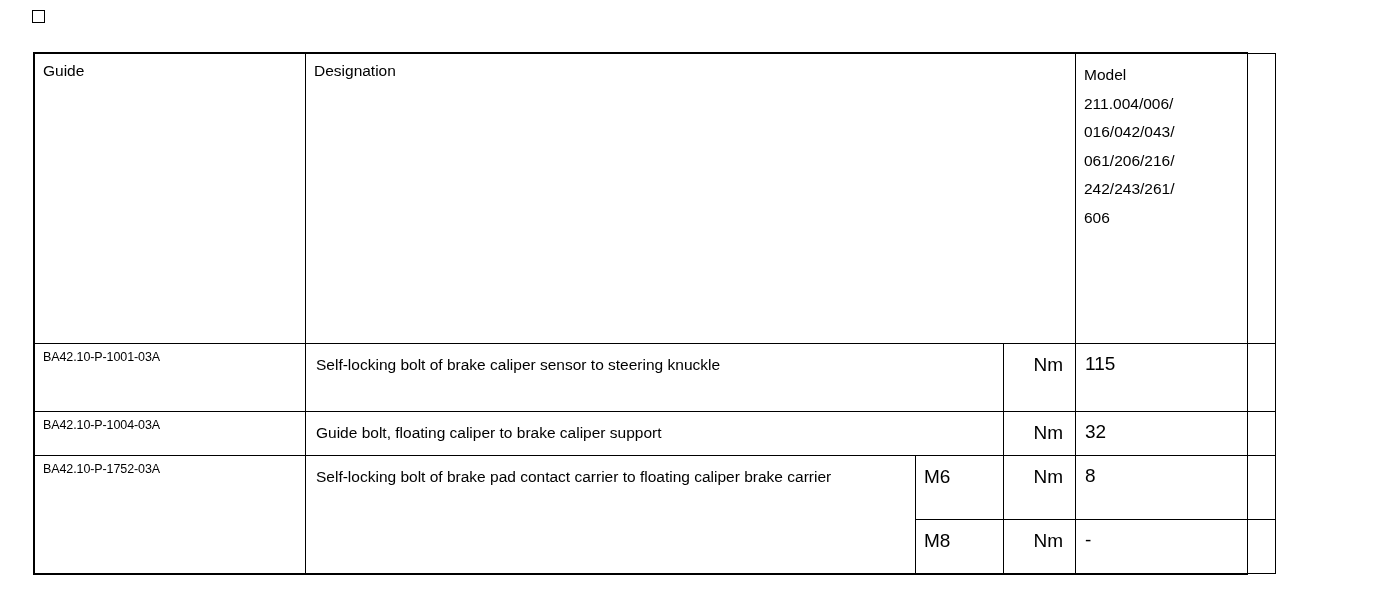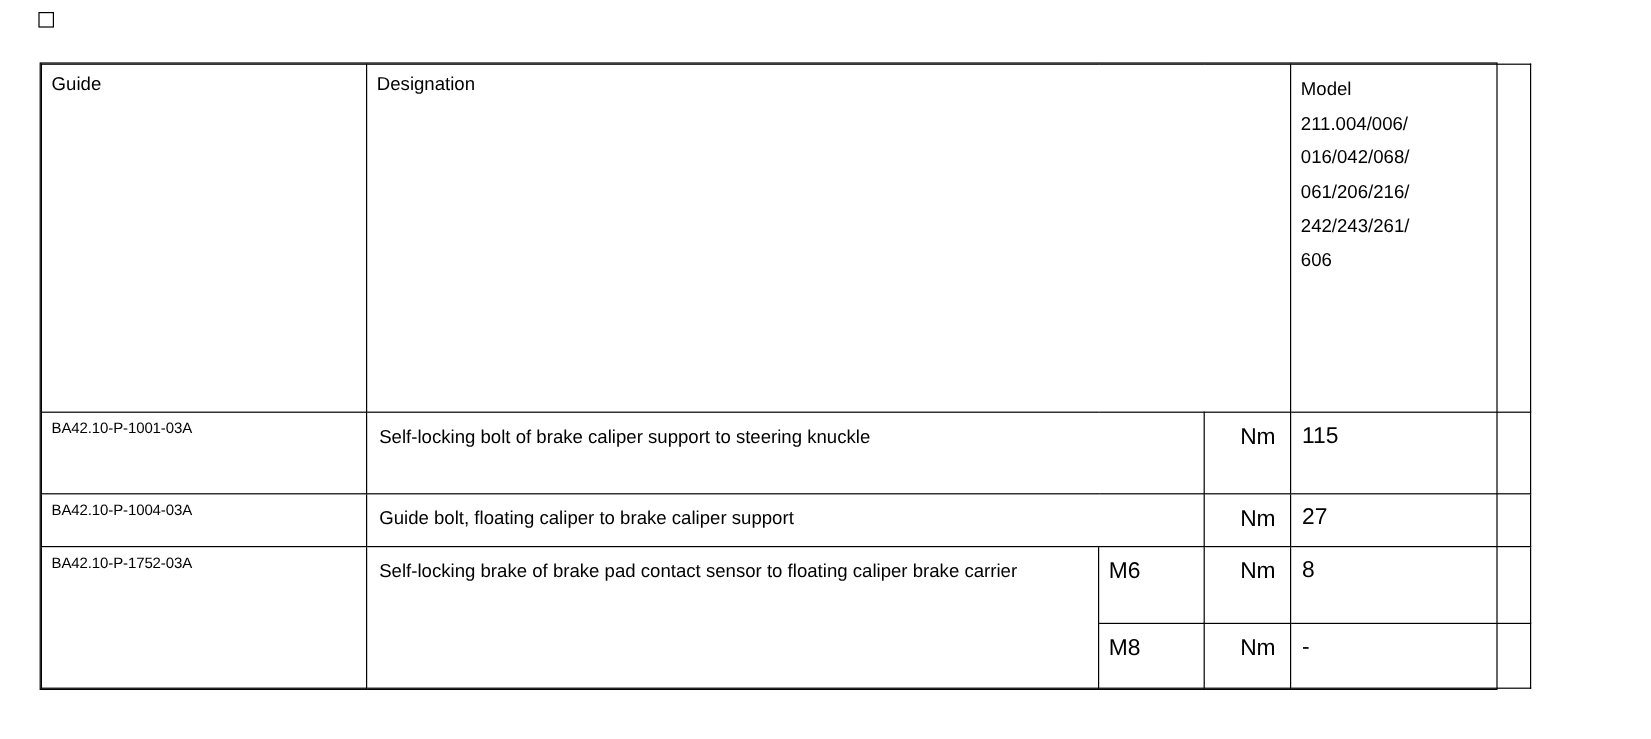--- a/index.html
+++ b/index.html
@@ -132,63 +132,63 @@
         <tr class="h-head">
           <td>
             <div class="pad hdr-text">Guide</div>
           </td>
           <td colspan="3">
             <div class="pad hdr-text">Designation</div>
           </td>
           <td>
             <div class="pad model-lines">Model
 211.004/006/
-016/042/068/
+016/042/043/
 061/206/216/
 242/243/261/
 606</div>
           </td>
         </tr>
 
         <tr class="h-r1">
           <td>
             <div class="num-text">BA42.10-P-1001-03A</div>
           </td>
           <td colspan="2">
-            <div class="des-text">Self-locking bolt of brake caliper support to steering knuckle</div>
+            <div class="des-text">Self-locking bolt of brake caliper sensor to steering knuckle</div>
           </td>
           <td>
             <div class="unit-text">Nm</div>
           </td>
           <td>
             <div class="val-text">115</div>
           </td>
         </tr>
 
         <tr class="h-r2">
           <td>
             <div class="num-text">BA42.10-P-1004-03A</div>
           </td>
           <td colspan="2">
             <div class="des-text">Guide bolt, floating caliper to brake caliper support</div>
           </td>
           <td>
             <div class="unit-text">Nm</div>
           </td>
           <td>
-            <div class="val-text">27</div>
+            <div class="val-text">32</div>
           </td>
         </tr>
 
         <tr class="h-r3a">
           <td rowspan="2">
             <div class="num-text">BA42.10-P-1752-03A</div>
           </td>
           <td rowspan="2">
-            <div class="des-text">Self-locking brake of brake pad contact sensor to floating caliper brake carrier</div>
+            <div class="des-text">Self-locking bolt of brake pad contact carrier to floating caliper brake carrier</div>
           </td>
           <td>
             <div class="size-text">M6</div>
           </td>
           <td>
             <div class="unit-text">Nm</div>
           </td>
           <td>
             <div class="val-text">8</div>
           </td>

